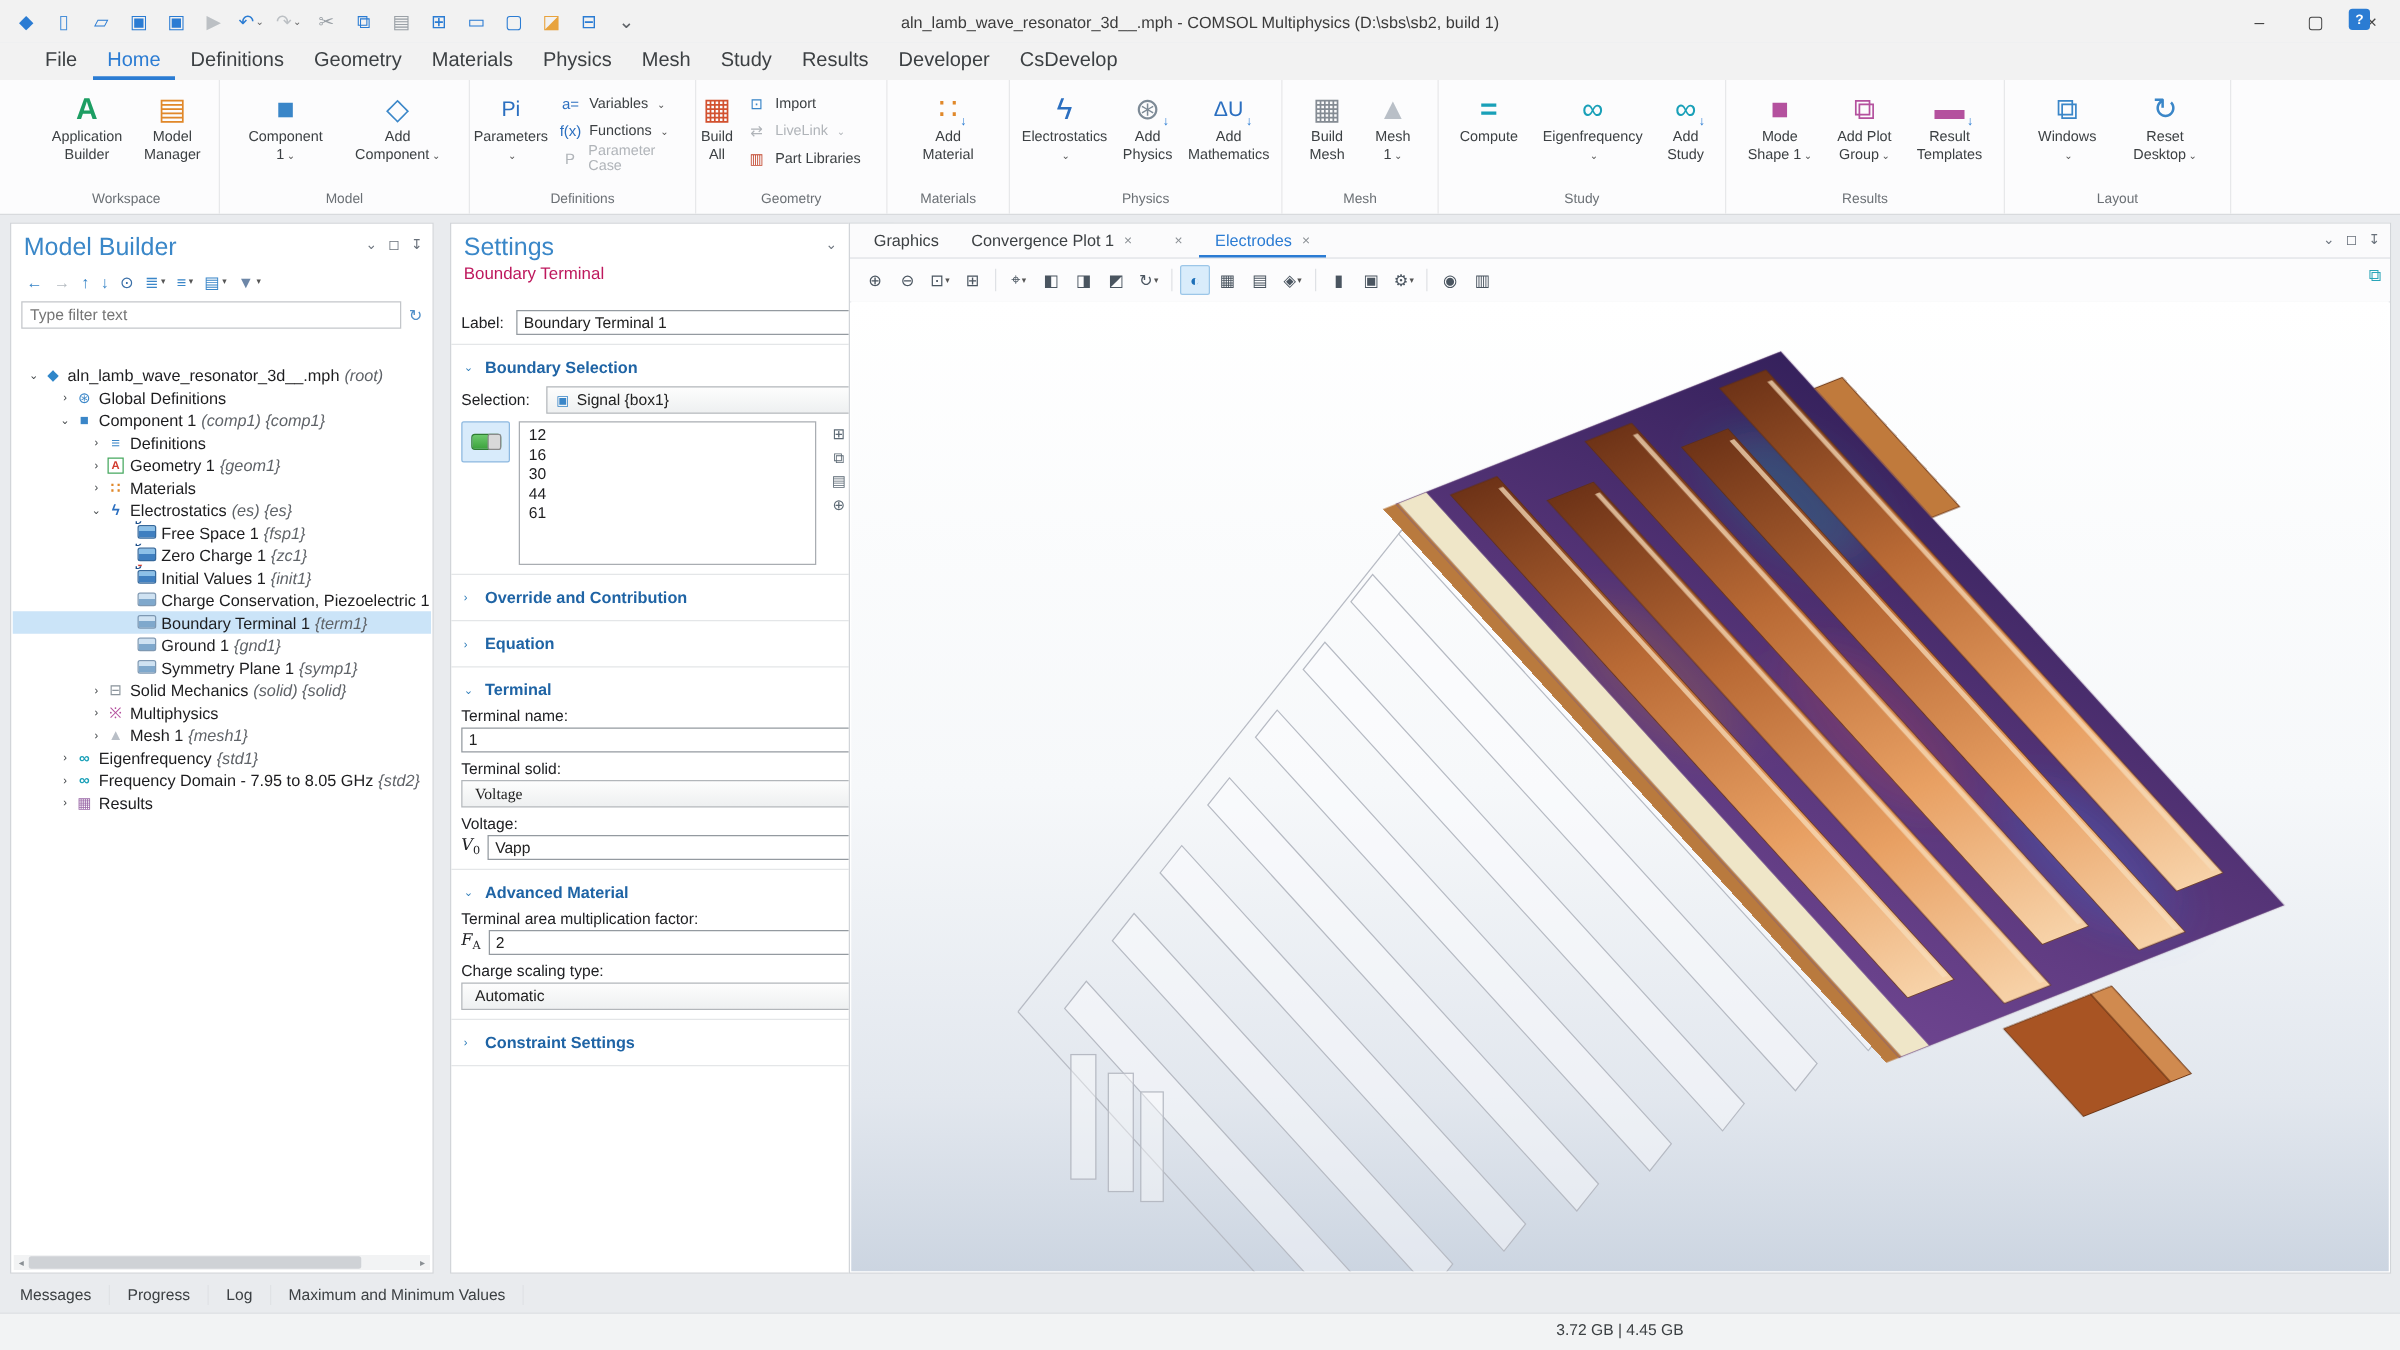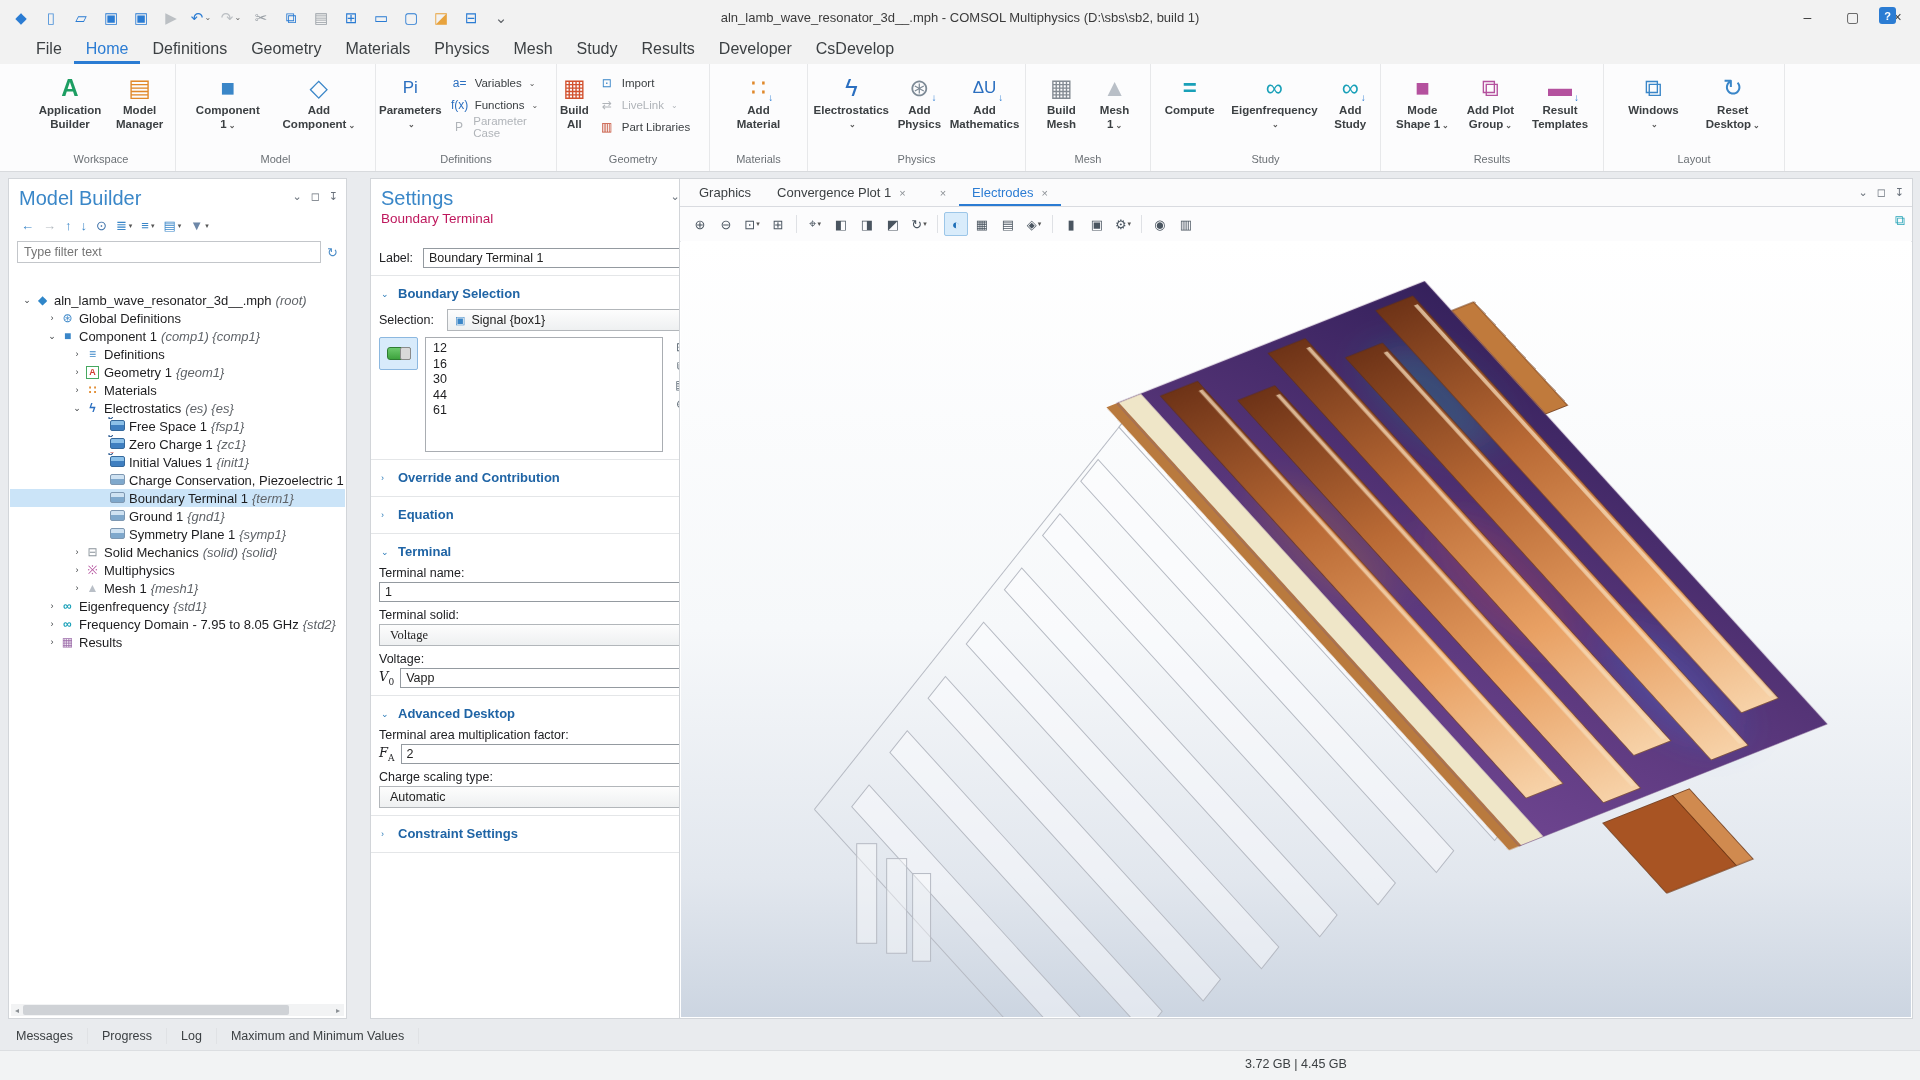--- a/index.html
+++ b/index.html
@@ -25,30 +25,30 @@
     color:#fff;font-size:11px;font-weight:bold;border-radius:3px;display:flex;align-items:center;justify-content:center;}
   
   .ribbon{position:absolute;top:64px;left:0;right:0;height:108px;background:#fcfcfd;
     border-bottom:1px solid #d8dadd;display:flex;padding-left:27px;box-sizing:border-box;}
   .rgroup{border-right:1px solid #e7e8ea;display:flex;flex-direction:column;box-sizing:border-box;}
   .rgroup-buttons{flex:1;display:flex;justify-content:space-evenly;align-items:flex-start;padding-top:5px;}
   .rgroup-label{height:19px;font-size:11px;color:#6b7075;text-align:center;line-height:15px;}
   .rbtn{display:flex;flex-direction:column;align-items:center;padding:2px 3px 0 3px;white-space:nowrap;}
   .ric{height:33px;display:flex;align-items:center;justify-content:center;font-size:24px;line-height:1;position:relative;}
   .ric .badge{position:absolute;right:-7px;bottom:1px;font-size:10px;color:#2b7cd3;font-weight:bold;}
-  .rlb{font-size:11.5px;color:#3c4043;line-height:13.5px;text-align:center;font-weight:bold;}
+  .rlb{font-size:11.5px;color:#3c4043;line-height:13.5px;text-align:center;}
   .rcaret{font-size:8px;color:#555;margin-left:2px;}
   .rsm-col{display:flex;flex-direction:column;padding-top:3px;width:118px;}
   .rsm{height:22px;display:flex;align-items:center;font-size:11.5px;color:#3c4043;gap:5px;padding:0 5px;}
   .rsm .ric{height:16px;font-size:12px;width:20px;}
   .dis, .dis *{color:#b0b4b9 !important;}
   
   .panel{position:absolute;top:178px;height:841px;background:#fff;border:1px solid #d2d5d9;box-sizing:border-box;}
   #mbpanel{left:8px;width:339px;}
-  #spanel{left:370px;width:355px;}
+  #spanel{left:360px;width:355px;}
   #gpanel{left:679px;width:1234px;}
   .phead{display:flex;align-items:flex-start;padding:7px 8px 0 10px;}
   .ptitle{font-size:20px;color:#3a87c8;flex:1;line-height:24px;}
   .phicons{display:flex;gap:9px;padding-top:5px;}
   .phicon{font-size:11px;color:#68707a;line-height:1;}
   
   .mbtools{display:flex;align-items:center;gap:9px;padding:4px 0 2px 12px;height:22px;}
   .mbtool{display:flex;align-items:center;font-size:13px;line-height:1;}
   .mbtool .ar{font-size:7px;color:#555;margin-left:2px;}
   .filterrow{display:flex;align-items:center;gap:6px;padding:3px 8px 4px 8px;}
@@ -649,21 +649,21 @@
         <span class="slabel">Voltage:</span>
       </div>
     <div class="srow">
       <span class="mathsym"><span>V</span><sub class="mathsub">0</sub></span>
       <input class="sinput" style="flex: 1 1 0%;" value="Vapp">
       <span class="unit">V</span>
     </div>
     <div class="sdivider"></div>
     <div class="sechead">
       <span class="sc">⌄</span>
-      <span class="st">Advanced Desktop</span>
+      <span class="st">Advanced Material</span>
     </div>
     <div class="srow" style="margin-top:3px;">
         <span class="slabel">Terminal area multiplication factor:</span>
       </div>
     <div class="srow">
       <span class="mathsym"><span>F</span><sub class="mathsub">A</sub></span>
       <input class="sinput" style="flex: 1 1 0%;" value="2">
       <span class="unit">1</span>
     </div>
     <div class="srow" style="margin-top:6px;">

